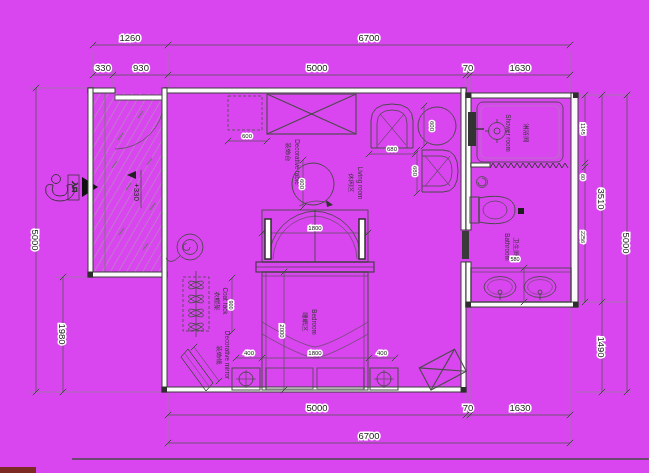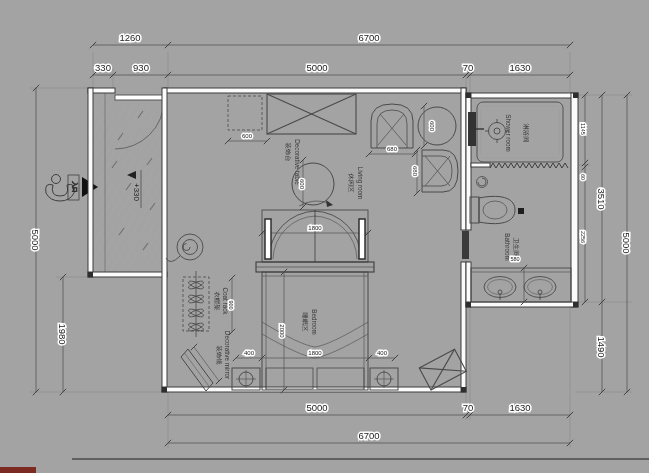--- a/index.html
+++ b/index.html
@@ -1,16 +1,16 @@
 <!DOCTYPE html>
 <html><head>
 <meta charset="utf-8">
 <style>
   html,body{margin:0;padding:0;background:#fff;}
-  .canvas{position:relative;width:649px;height:473px;background:#a3a3a3;overflow:hidden;
+  .canvas{position:relative;width:649px;height:473px;background:#d946ef;overflow:hidden;
           font-family:"Liberation Sans", sans-serif;}
   svg{display:block;}
   text{fill:#222;font-family:"Liberation Sans", sans-serif;}
   .dim{font-size:9.5px;}
   .dimSmall{font-size:6px;}
   .dimTiny{font-size:5.5px;}
   .room{font-size:6.3px;fill:#333;}
   .lvl{font-size:8px;}
   .knock{stroke:#fff;stroke-width:3px;paint-order:stroke;}
 </style>

